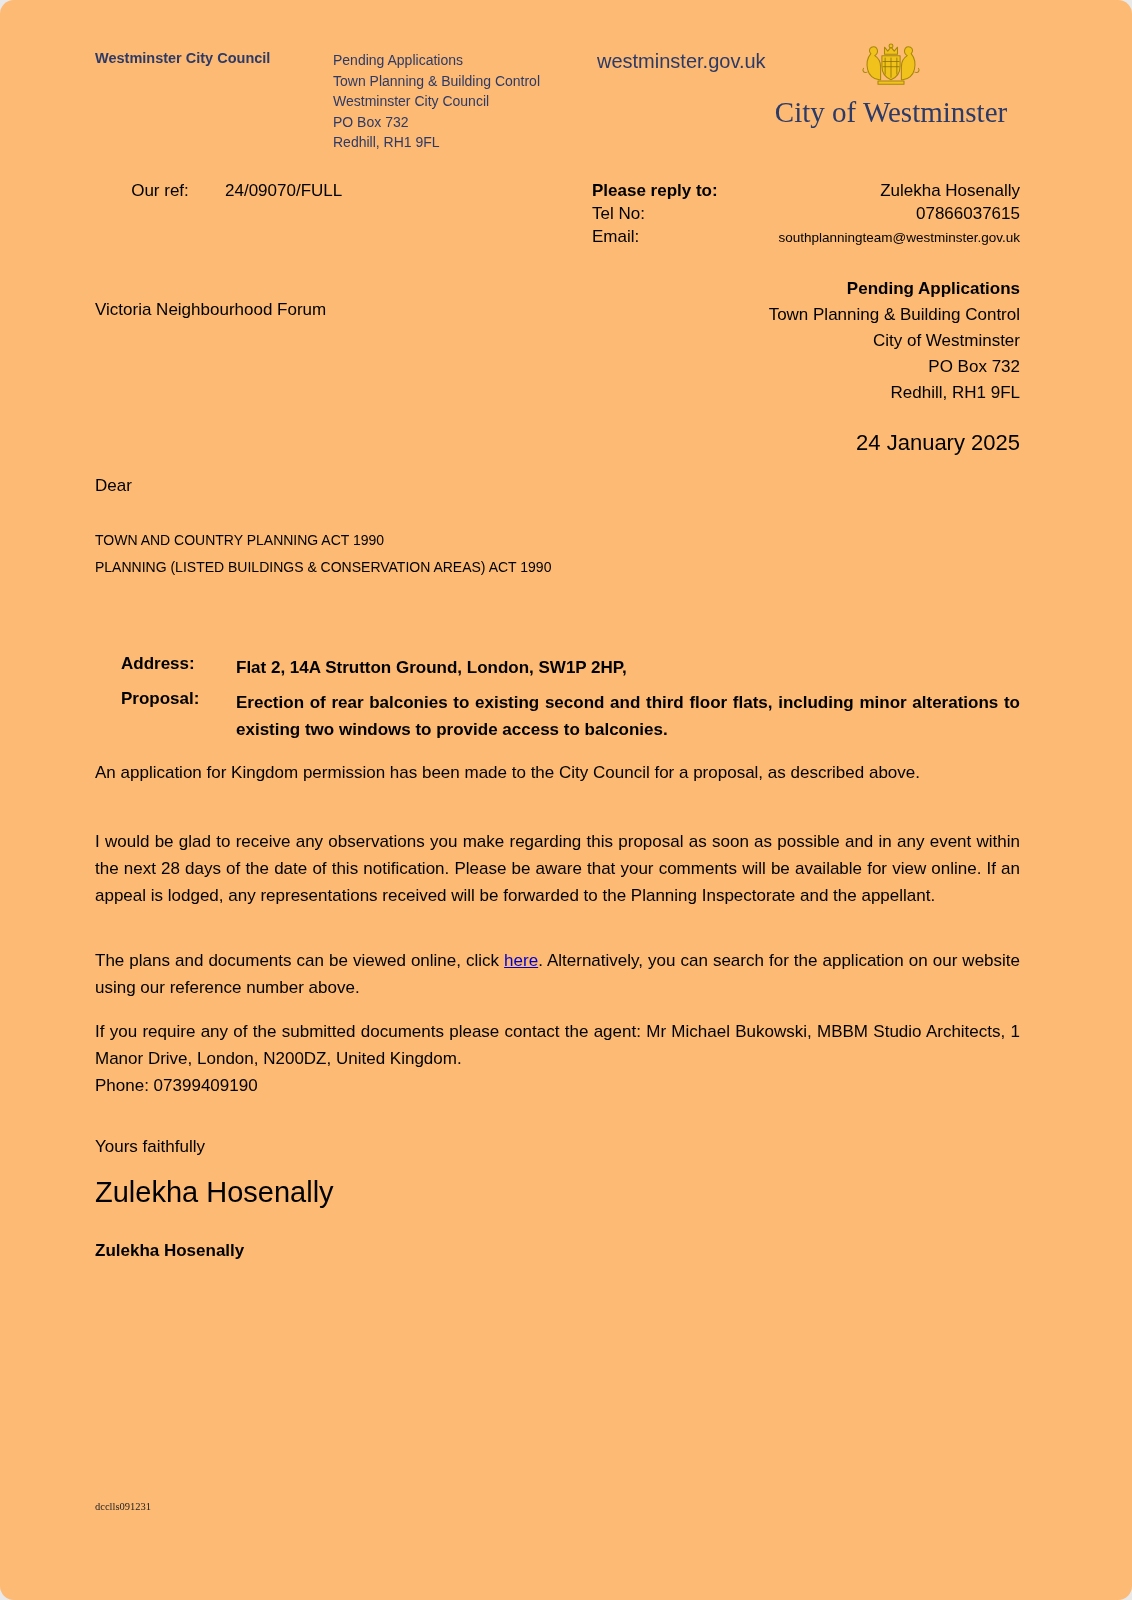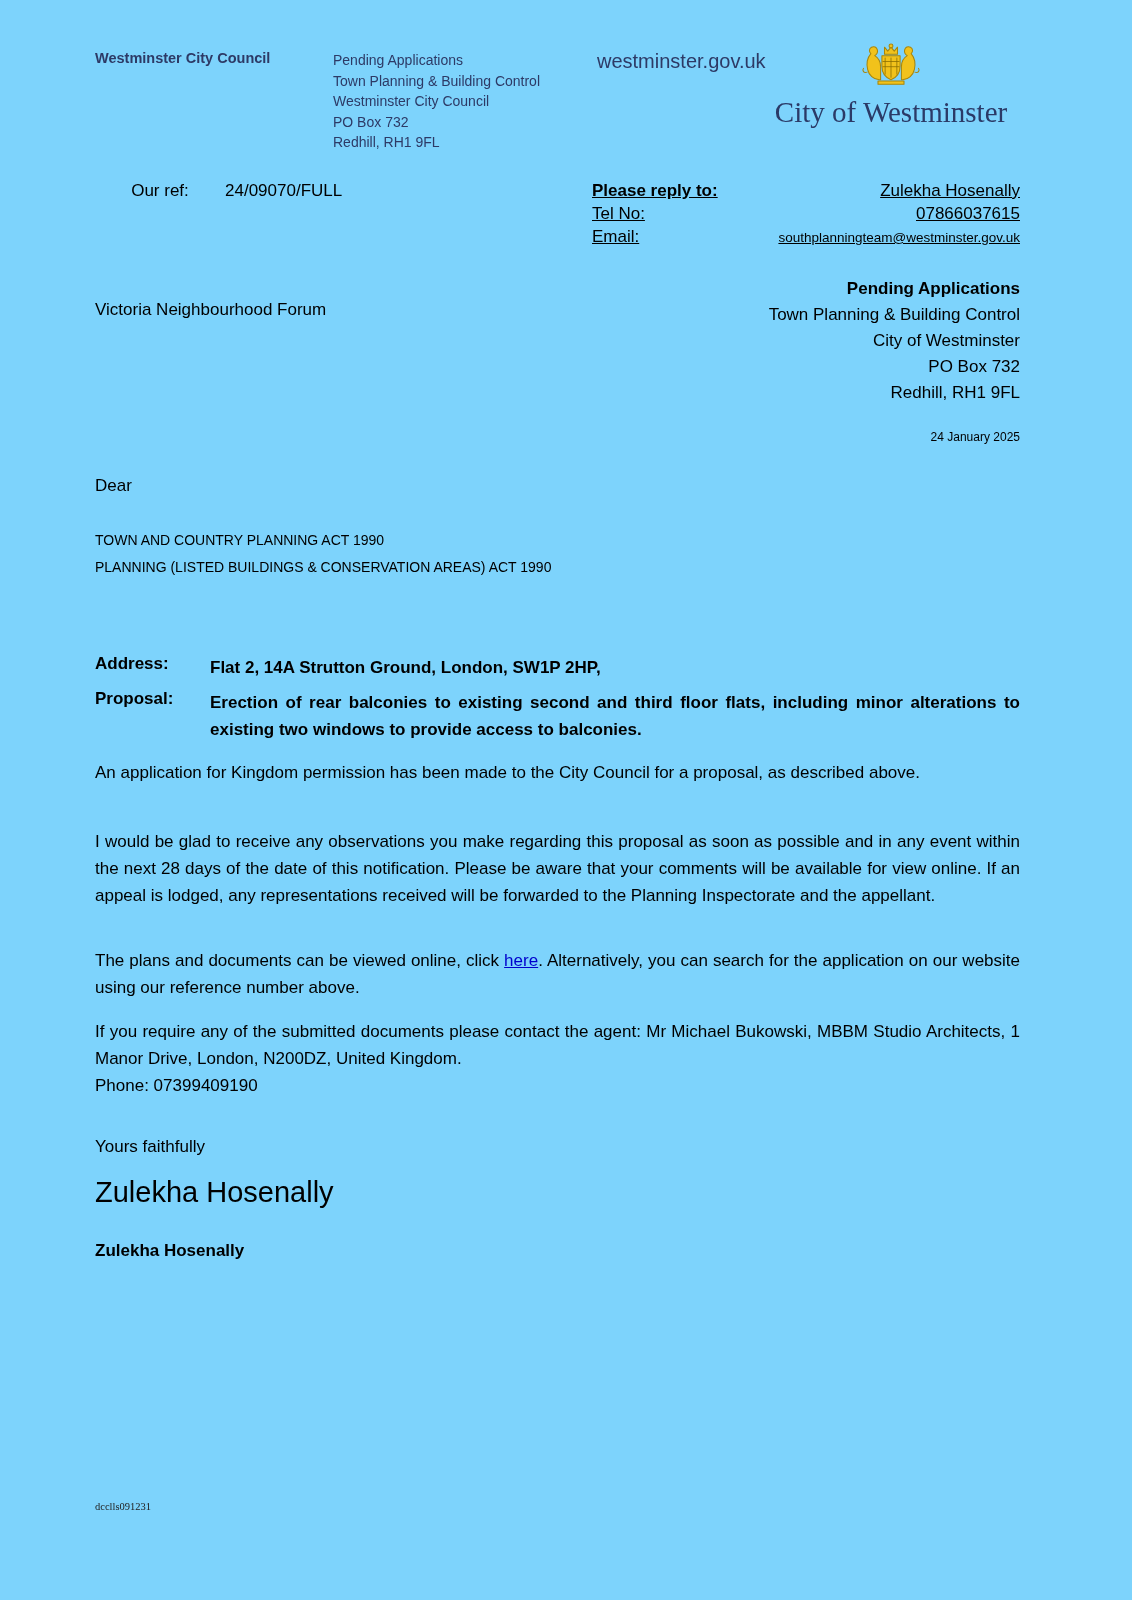--- a/index.html
+++ b/index.html
@@ -1,23 +1,24 @@
 <!DOCTYPE html>
 <html><head>
 <meta charset="utf-8">
 <style>
   html,body { margin:0; padding:0; background:#e9e9e9; }
   .page {
     position:relative;
     width:1132px; height:1600px;
     margin:0 auto;
-    background:#7dd3fc;
+    background:#fdba74;
     font-family:"Liberation Sans", sans-serif;
     color:#000000;
     overflow:hidden;
+    border-radius:14px;
   }
   .abs { position:absolute; }
 
   
   .header-row { top:45px; left:95px; right:112px; height:110px; }
   .council-name {
     position:absolute; left:0; top:5px;
     font-size:14.5px; font-weight:bold; color:#2d3a66;
   }
   .header-address {
@@ -36,39 +37,39 @@
   .logo-text {
     font-family:"Liberation Serif", serif;
     font-size:29px; color:#2b3a67; white-space:nowrap;
     margin-top:2px;
   }
 
   
   .ref-section { top:181px; left:95px; right:112px; height:80px; }
   .our-ref { position:absolute; left:0; top:0; font-size:17px;text-align:center; }
   .our-ref .lbl { display:inline-block; width:130px; }
-  .reply-block { position:absolute; right:0; top:0; width:428px;text-decoration:underline; }
+  .reply-block { position:absolute; right:0; top:0; width:428px; }
   .reply-row { display:flex; justify-content:space-between; align-items:baseline; height:23px; font-size:17px; }
   .reply-row .rlbl { white-space:nowrap; }
   .reply-row .rlbl.b { font-weight:bold; }
   .reply-row .rval { text-align:right; }
   .reply-row .rval.small { font-size:13.5px; }
 
   
   .recipient { top:300px; left:95px; font-size:17px; }
   .sender-block { top:276px; right:112px; text-align:right; font-size:17px; line-height:26px; }
   .sender-block .heading { font-weight:bold; }
-  .date-line { top:430px; right:112px; font-size:12px; text-align:right; }
+  .date-line { top:430px; right:112px; font-size:22px; text-align:right; }
 
   
   .salutation { top:476px; left:95px; font-size:17px; }
   .acts { top:527px; left:95px; right:112px; font-size:14px; line-height:27px; }
   .details { top:654px; left:95px; right:112px; font-size:17px; font-weight:bold; }
   .detail-row { display:flex; margin-bottom:8px; }
-  .detail-row .dlbl { width:115px; flex:0 0 115px; }
+  .detail-row .dlbl { width:115px; flex:0 0 115px;margin-left:26px; }
   .detail-row .dval { flex:1; line-height:27px; }
   .detail-row .dval.just { text-align:justify; }
   .para { font-size:17px; line-height:27px; text-align:justify; left:95px; right:112px; }
   .p1 { top:759px; }
   .p2 { top:828px; }
   .p3 { top:947px; }
   .p4 { top:1018px; }
   .plain-line { text-align:left; }
   a.doc-link { color:#0000cc; text-decoration:underline; cursor:pointer; }
 

